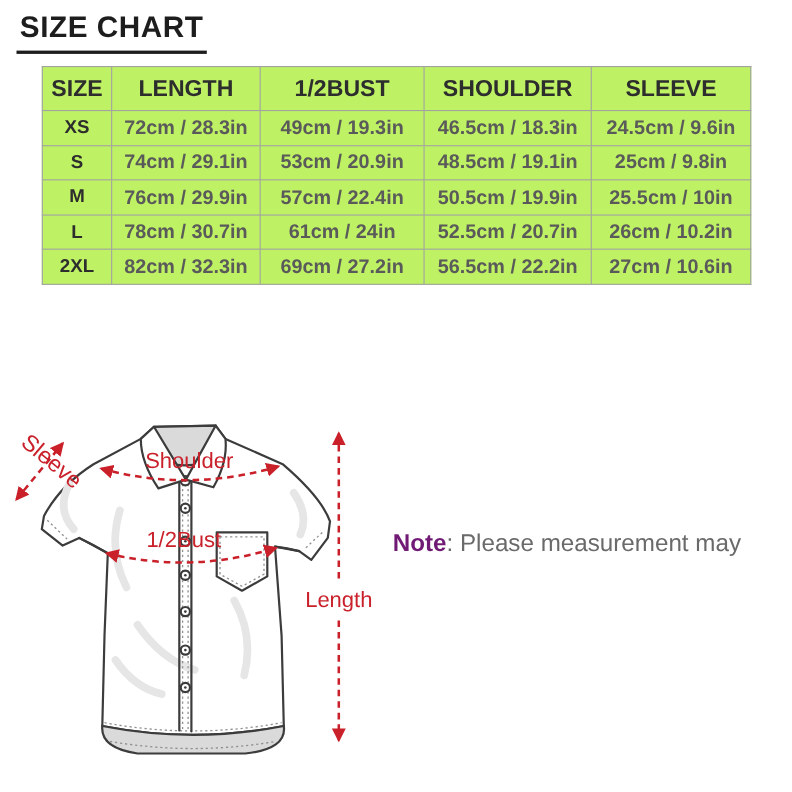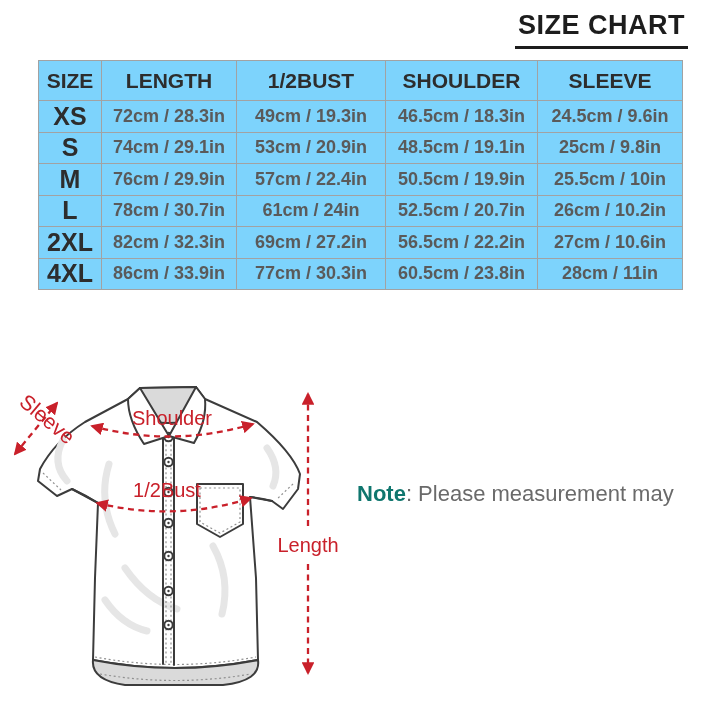--- a/index.html
+++ b/index.html
@@ -2,51 +2,51 @@
 <html style="--accent: #c9202a;"><head>
 <meta charset="utf-8">
 <style>
   :root { --accent:#c9202a; }
   * { margin:0; padding:0; box-sizing:border-box; }
   html,body { width:720px; height:720px; }
   body {
     position:relative; background:#ffffff; overflow:hidden;
     font-family:"Liberation Sans", sans-serif;
   }
-  .title-wrap { position:absolute; top:10px; left:0; width:688px; text-align:right; }
+  .title-wrap { position:absolute; top:10px; left:15px; width:688px; text-align:left; }
   .title {
     display:inline-block; font-size:27px; font-weight:bold; color:#1d1d1d;
     letter-spacing:0.5px; border-bottom:3px solid #1d1d1d; padding:0 3px 5px 3px;
   }
   table.size-table {
     position:absolute; left:38px; top:60px; width:644px;
-    border-collapse:collapse; table-layout:fixed; background:#7dd3fc;
+    border-collapse:collapse; table-layout:fixed; background:#bef264;
   }
   .size-table th, .size-table td {
     border:1px solid #a2a2a2; text-align:center; vertical-align:middle; padding:0;
   }
   .size-table thead tr { height:40px; }
   .size-table tbody tr { height:31.5px; }
   .size-table th { font-size:21px; font-weight:bold; color:#2d2d2d; }
   .size-table td { font-size:18px; color:#5a5a5a; font-weight:bold; }
-  .size-table td.size-col { font-size:25px; font-weight:bold; color:#2d2d2d; }
+  .size-table td.size-col { font-size:17px; font-weight:bold; color:#2d2d2d; }
   .shirt-diagram { position:absolute; left:5px; top:368px; width:335px; height:340px; }
   .shirt-line { fill:none; stroke:#3c3c3c; stroke-width:2; stroke-linejoin:round; stroke-linecap:round; }
   .shirt-fill { fill:#ffffff; stroke:#3c3c3c; stroke-width:2; stroke-linejoin:round; }
   .gray-fill { fill:#dadada; stroke:#3c3c3c; stroke-width:2; }
   .shade { fill:none; stroke:#e6e6e6; stroke-width:7; stroke-linecap:round; }
   .stitch { fill:none; stroke:#909090; stroke-width:1.2; stroke-dasharray:2 2.6; }
   .red-dash { fill:none; stroke:var(--accent); stroke-width:2.3; stroke-dasharray:6 4.5; }
   .red-fill { fill:var(--accent); }
   .red-text { fill:var(--accent); font-family:"Liberation Sans", sans-serif; }
   .note {
     position:absolute; left:357px; top:479px; width:360px;
     font-size:22px; line-height:30px; color:#6a6a6a;
   }
-  .note b { color:#0f766e; font-weight:bold; }
+  .note b { color:#701a75; font-weight:bold; }
 </style>
 </head>
 <body>
 
 <div class="title-wrap">
   <span class="title">SIZE CHART</span>
 </div>
 
 <table class="size-table">
   <colgroup>
@@ -93,27 +93,20 @@
       <td>61cm / 24in</td>
       <td>52.5cm / 20.7in</td>
       <td>26cm / 10.2in</td>
     </tr>
     <tr>
       <td class="size-col">2XL</td>
       <td>82cm / 32.3in</td>
       <td>69cm / 27.2in</td>
       <td>56.5cm / 22.2in</td>
       <td>27cm / 10.6in</td>
-    </tr>
-    <tr>
-      <td class="size-col">4XL</td>
-      <td>86cm / 33.9in</td>
-      <td>77cm / 30.3in</td>
-      <td>60.5cm / 23.8in</td>
-      <td>28cm / 11in</td>
     </tr>
   </tbody>
 </table>
 
 <svg class="shirt-diagram" viewBox="0 0 335 340">
   <defs>
     <marker id="ah" viewBox="0 0 10 10" refX="8.5" refY="5" markerWidth="5.5" markerHeight="5.5" orient="auto-start-reverse">
       <path d="M0,0 L10,5 L0,10 Z" class="red-fill"></path>
     </marker>
   </defs>

